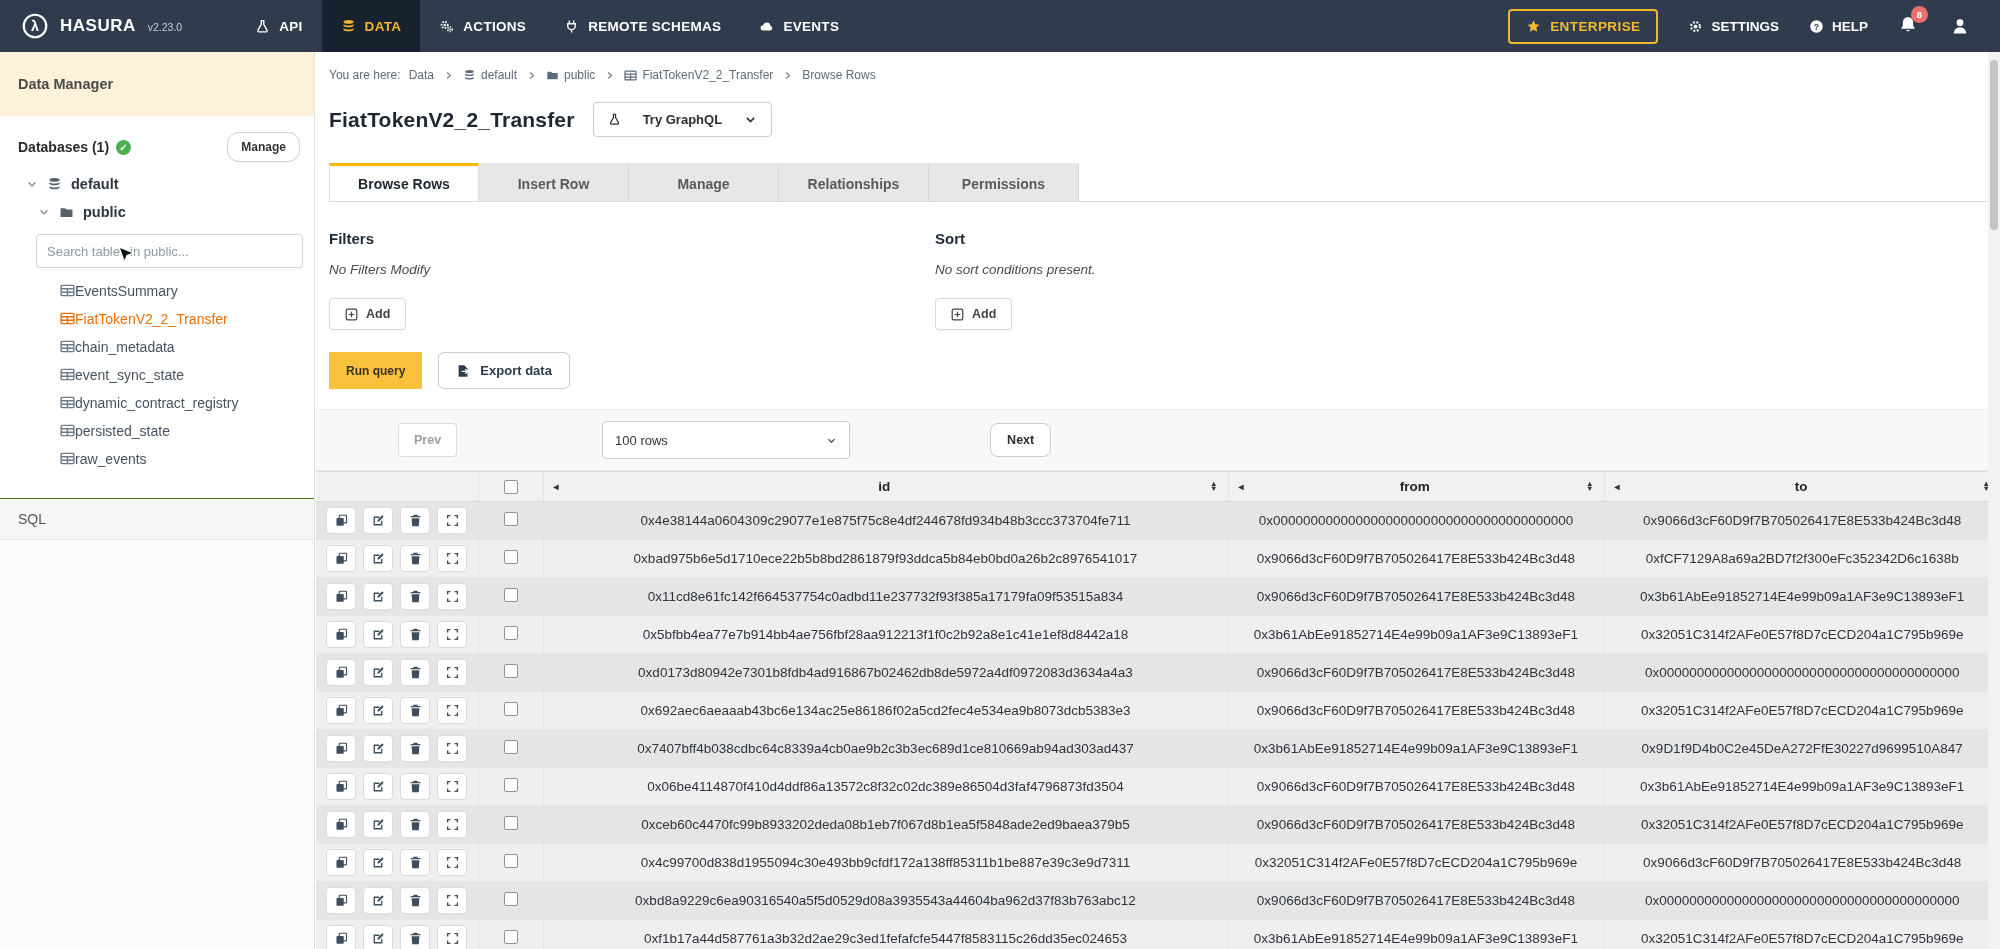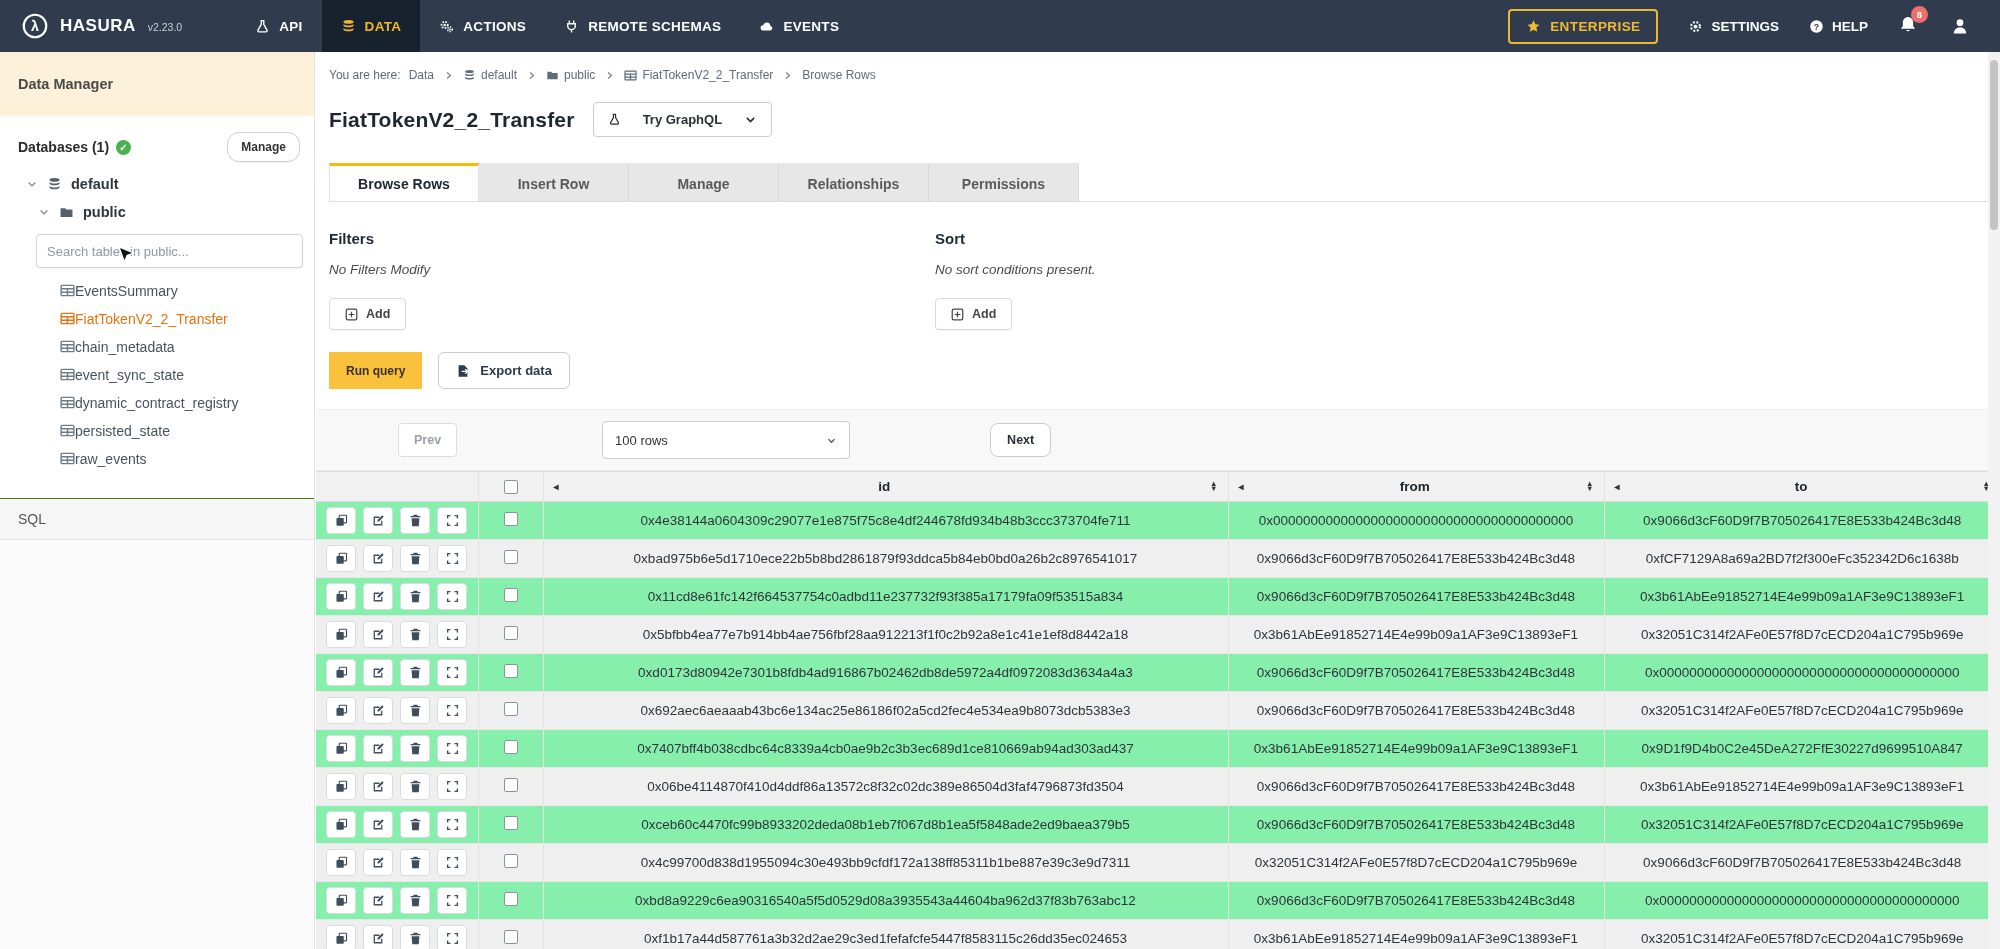--- a/index.html
+++ b/index.html
@@ -92,21 +92,21 @@
   .page-size-select { margin-left:145px; width:248px; height:38px; background:#fff; border:1px solid #ccc; border-radius:4px; display:flex; align-items:center; justify-content:space-between; padding:0 12px; font-size:13px; color:#333; cursor:pointer; }
   .page-size-select .b-ico { width:11px; height:11px; display:inline-flex; color:#555; }
   .page-size-select .b-ico svg { width:100%; height:100%; }
   .next-btn { margin-left:140px; background:#fff; border:1px solid #ccc; border-radius:8px; padding:9px 16px; font-size:12.5px; font-weight:bold; color:#2b2f33; cursor:pointer; font-family:"Liberation Sans",sans-serif; }
 
   
   table.data-table { border-collapse:collapse; width:1684px; table-layout:fixed; }
   .data-table th, .data-table td { border-bottom:1px solid #e6e6e6; }
   .data-table thead th { height:30px; background:#f1f1f1; border-top:1px solid #dcdcdc; border-bottom:1px solid #d9d9d9; }
   .c-cb, .c-col, .c-val { border-left:1px solid #e3e3e3; }
-  .data-table tbody tr { height:38px; background:#86efac; }
+  .data-table tbody tr { height:38px; background:#e5e5e5; }
   .data-table tbody tr:nth-child(even) { background:#efefef; }
   .thin { display:flex; align-items:center; justify-content:space-between; padding:0 10px; }
   .colcollapse { font-size:10px; color:#333; cursor:pointer; }
   .collabel { font-size:13.5px; font-weight:bold; color:#22272c; }
   .sorticon { display:flex; flex-direction:column; line-height:.62; font-size:7.5px; color:#333; cursor:pointer; }
   .c-val { text-align:center; font-size:13.5px; color:#2f353b; white-space:nowrap; overflow:hidden; }
   .actwrap { display:flex; gap:7px; padding-left:10px; }
   .row-btn { width:30px; height:27px; background:#fff; border:1px solid #d8dce0; border-radius:4px; display:flex; align-items:center; justify-content:center; cursor:pointer; }
   .ric { width:13px; height:13px; display:inline-flex; color:#3f4e5e; }
   .ric svg { width:100%; height:100%; }

